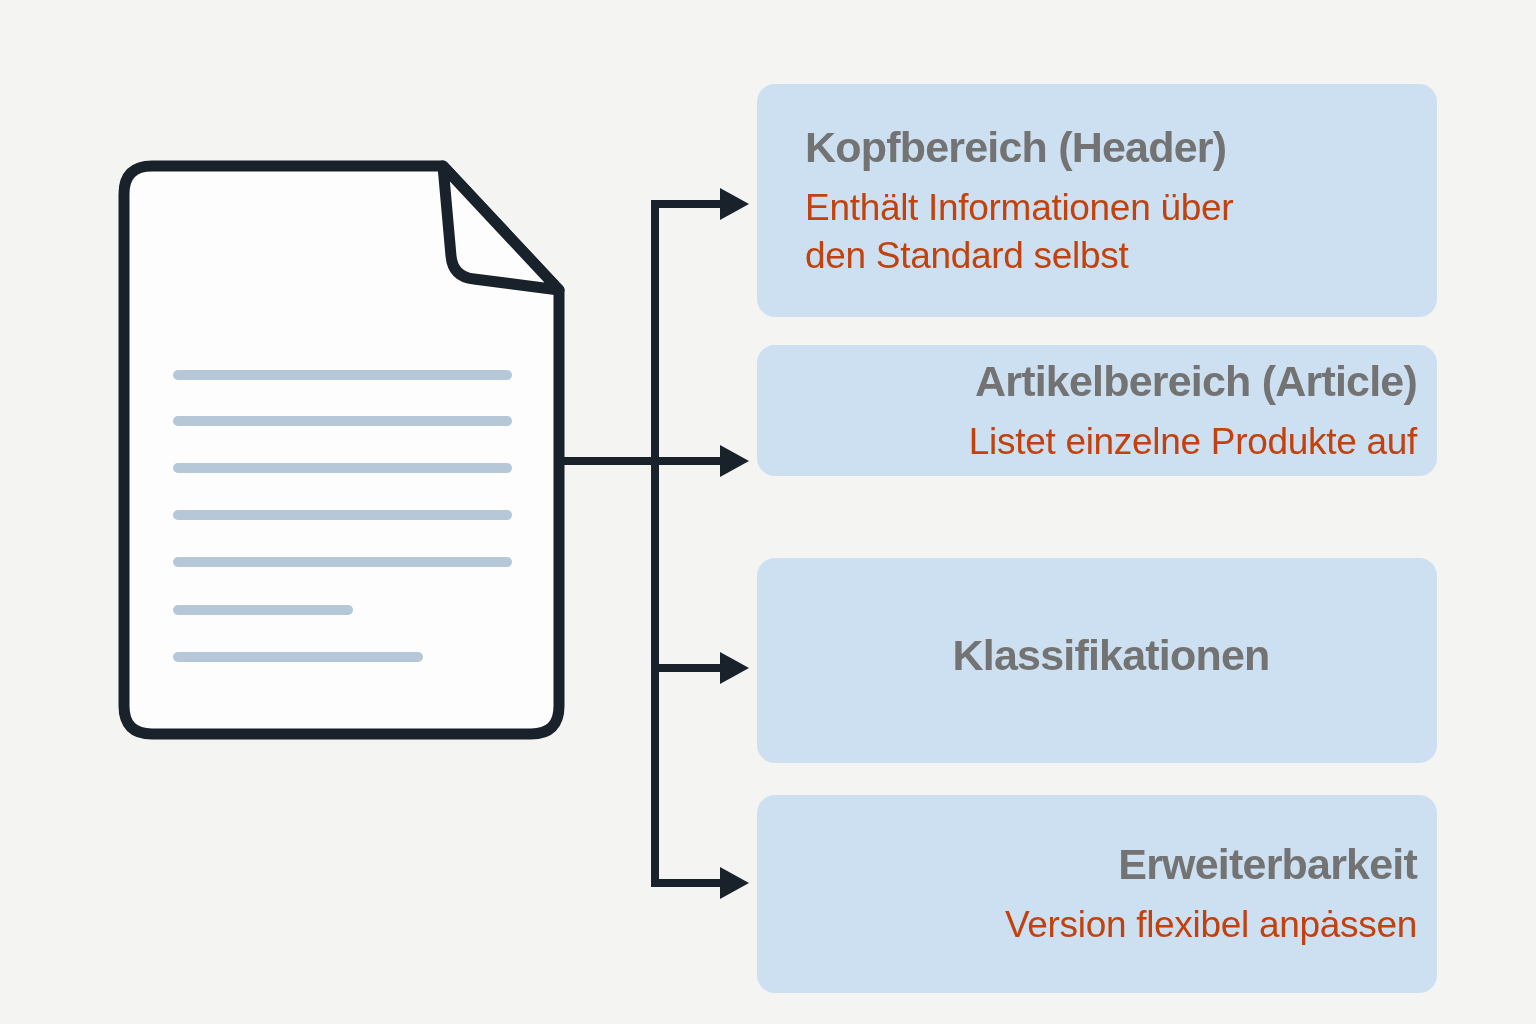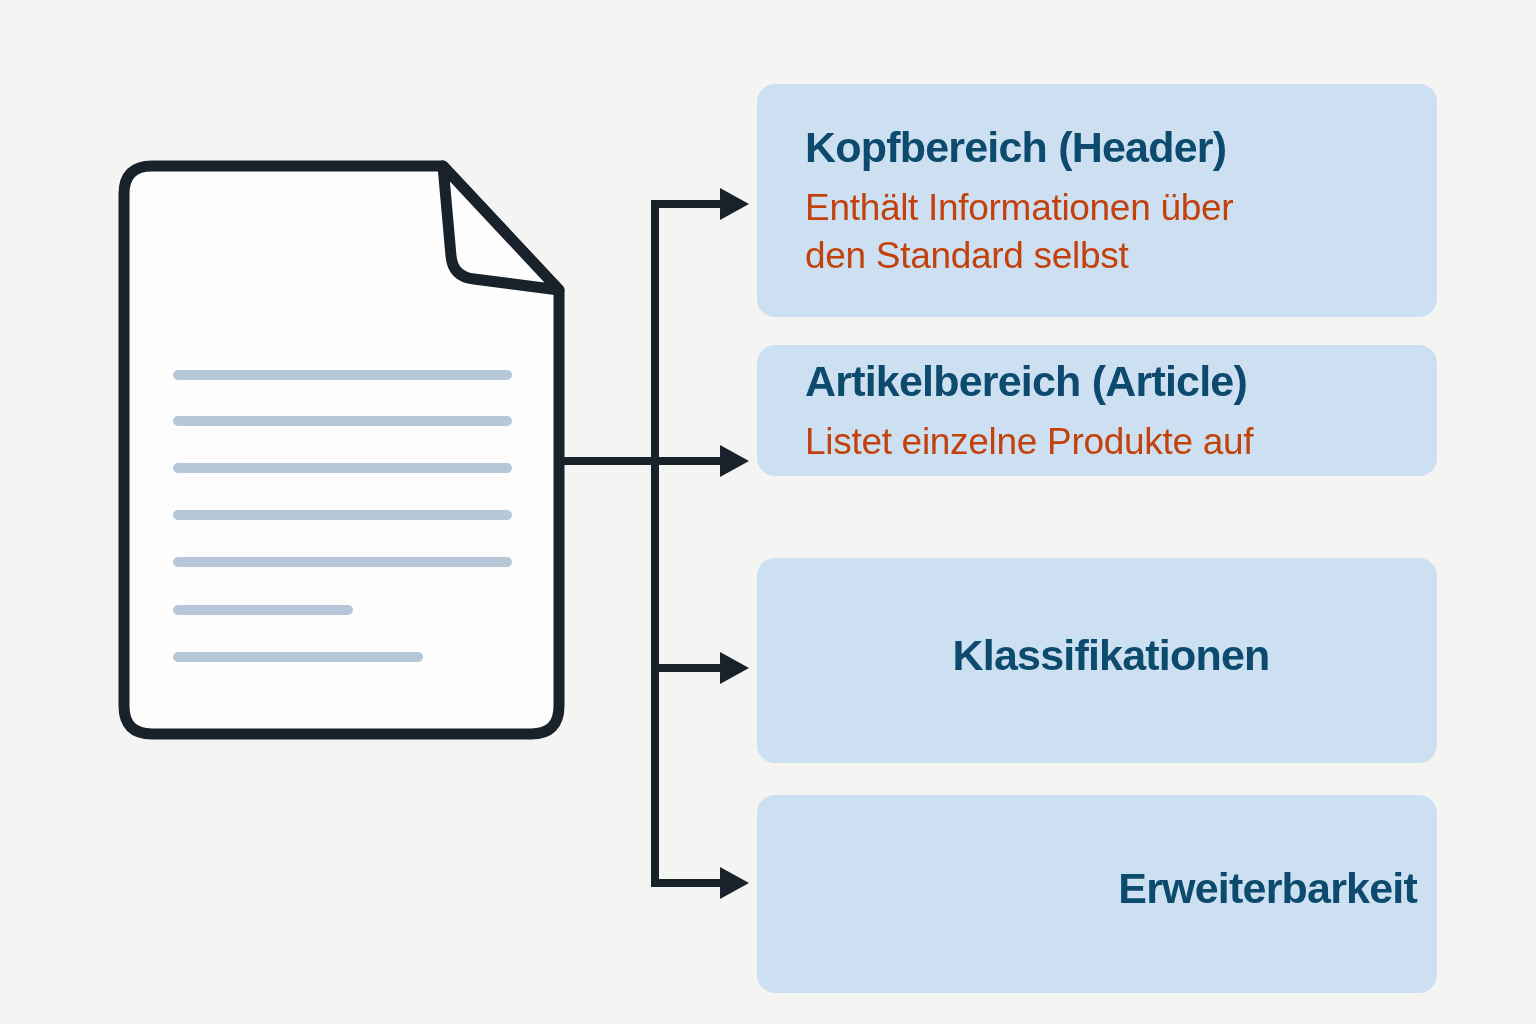--- a/index.html
+++ b/index.html
@@ -45,32 +45,32 @@
     display: flex;
     flex-direction: column;
     justify-content: center;
     padding: 0 20px 0 48px;
     box-sizing: border-box;
   }
   .info-box .box-title {
     font-weight: 700;
     font-size: 43px;
     letter-spacing: -0.8px;
-    color: #0c4a6e;
+    color: #737373;
     margin-bottom: 12px;
     line-height: 50px;
   }
   .info-box .box-body {
     font-size: 37px;
     line-height: 48px;
     color: #c2410c;
     letter-spacing: -0.3px;
   }
   .box-1 { top: 84px;  height: 233px; }
-  .box-2 { top: 345px; height: 131px; }
+  .box-2 { top: 345px; height: 131px; text-align: right; }
   .box-3 { top: 558px; height: 205px; text-align: center; }
   .box-4 { top: 795px; height: 198px; align-items: flex-end; }
 </style>
 </head>
 <body>
 
 <div class="canvas">
 
   <svg class="diagram-svg" viewBox="0 0 1536 1024" xmlns="http://www.w3.org/2000/svg">
 
@@ -131,16 +131,17 @@
     </div>
   </div>
 
   <div class="info-box box-3">
     <div class="box-title">Klassifikationen</div>
   </div>
 
   <div class="info-box box-4">
     <div class="box-title">Erweiterbarkeit</div>
     <div class="box-body">
+      <div>Version flexibel anpȧssen</div>
     </div>
   </div>
 
 </div>
 
 </body></html>

